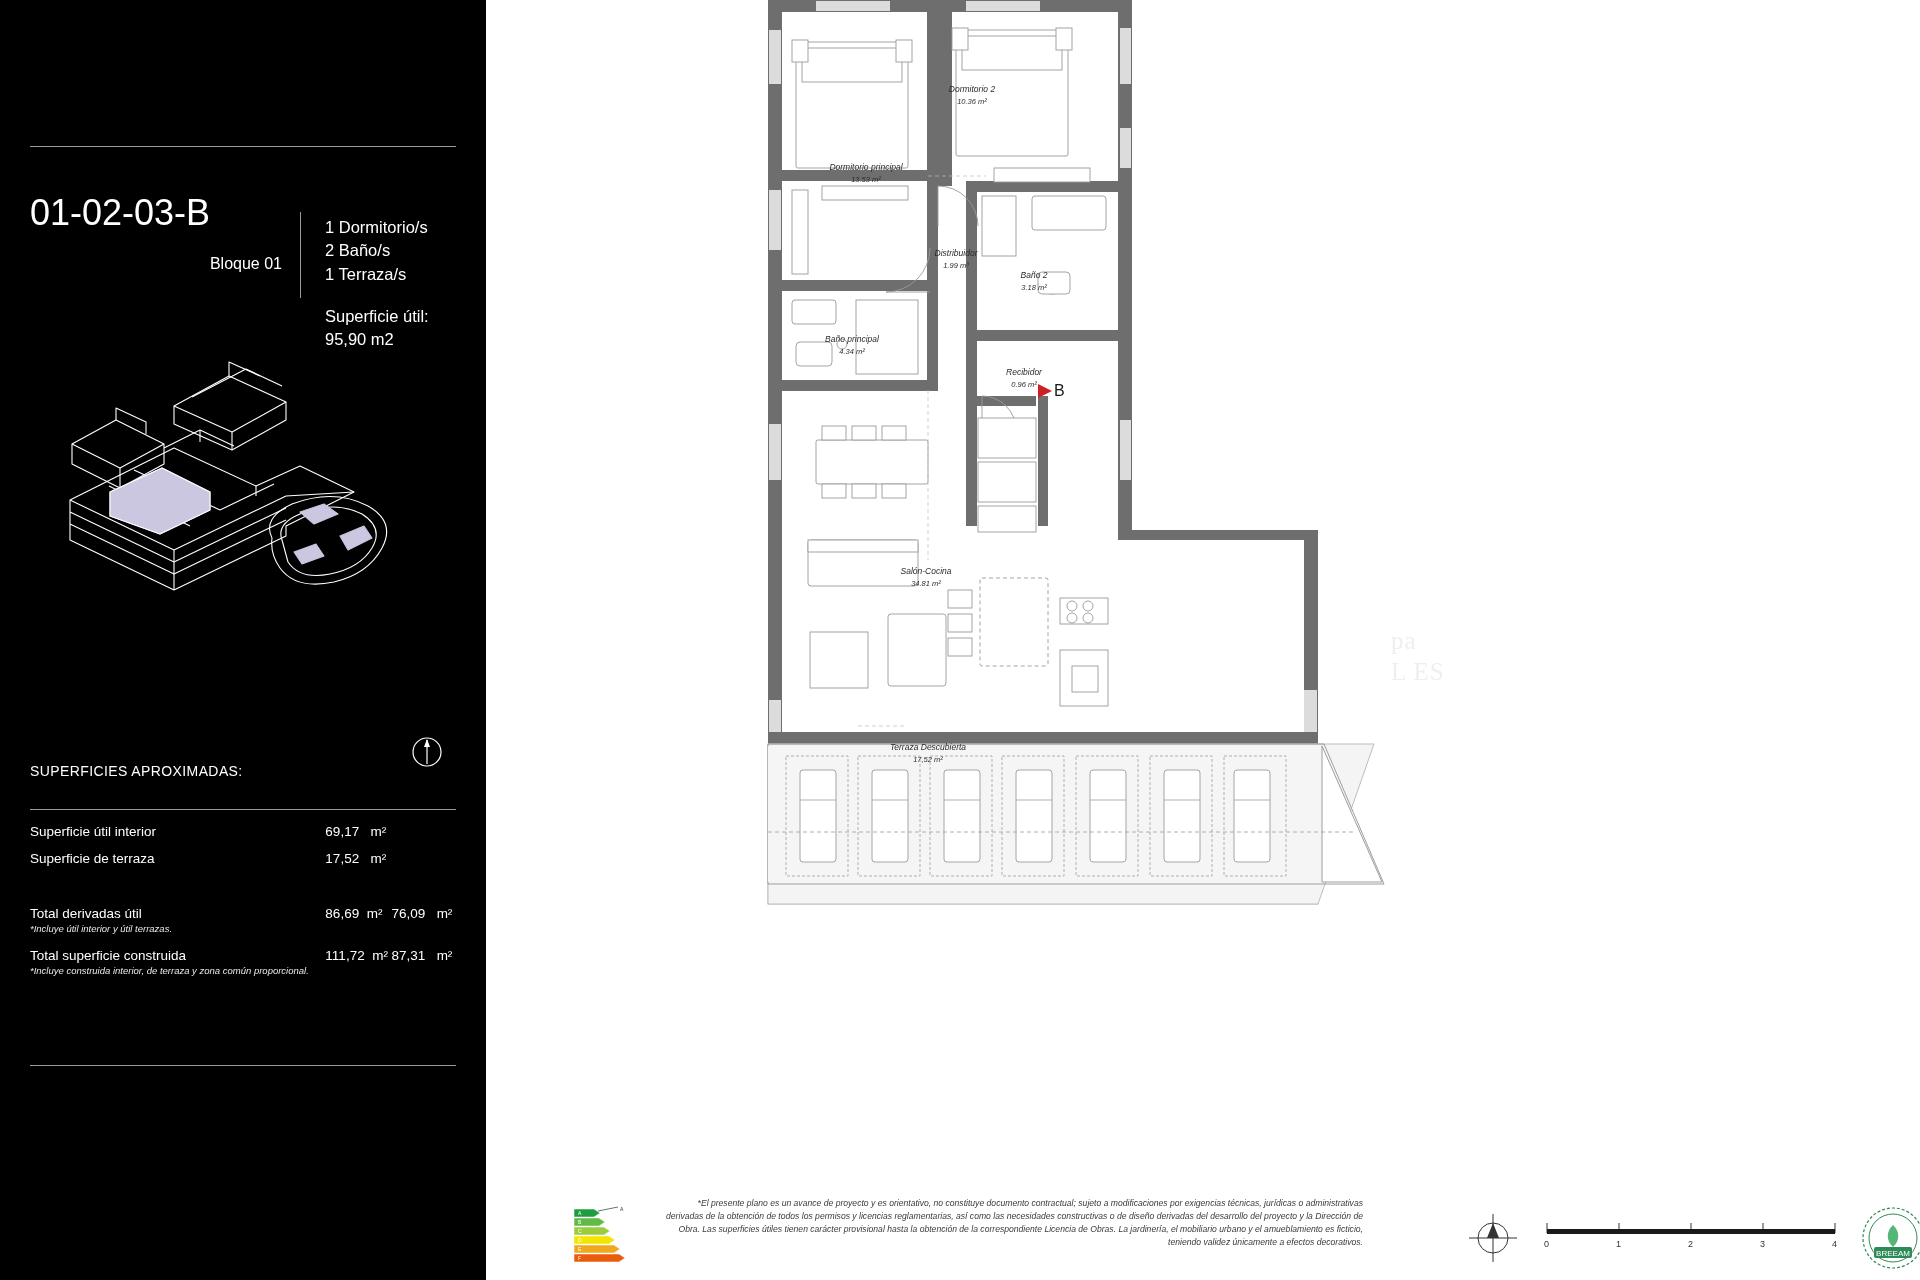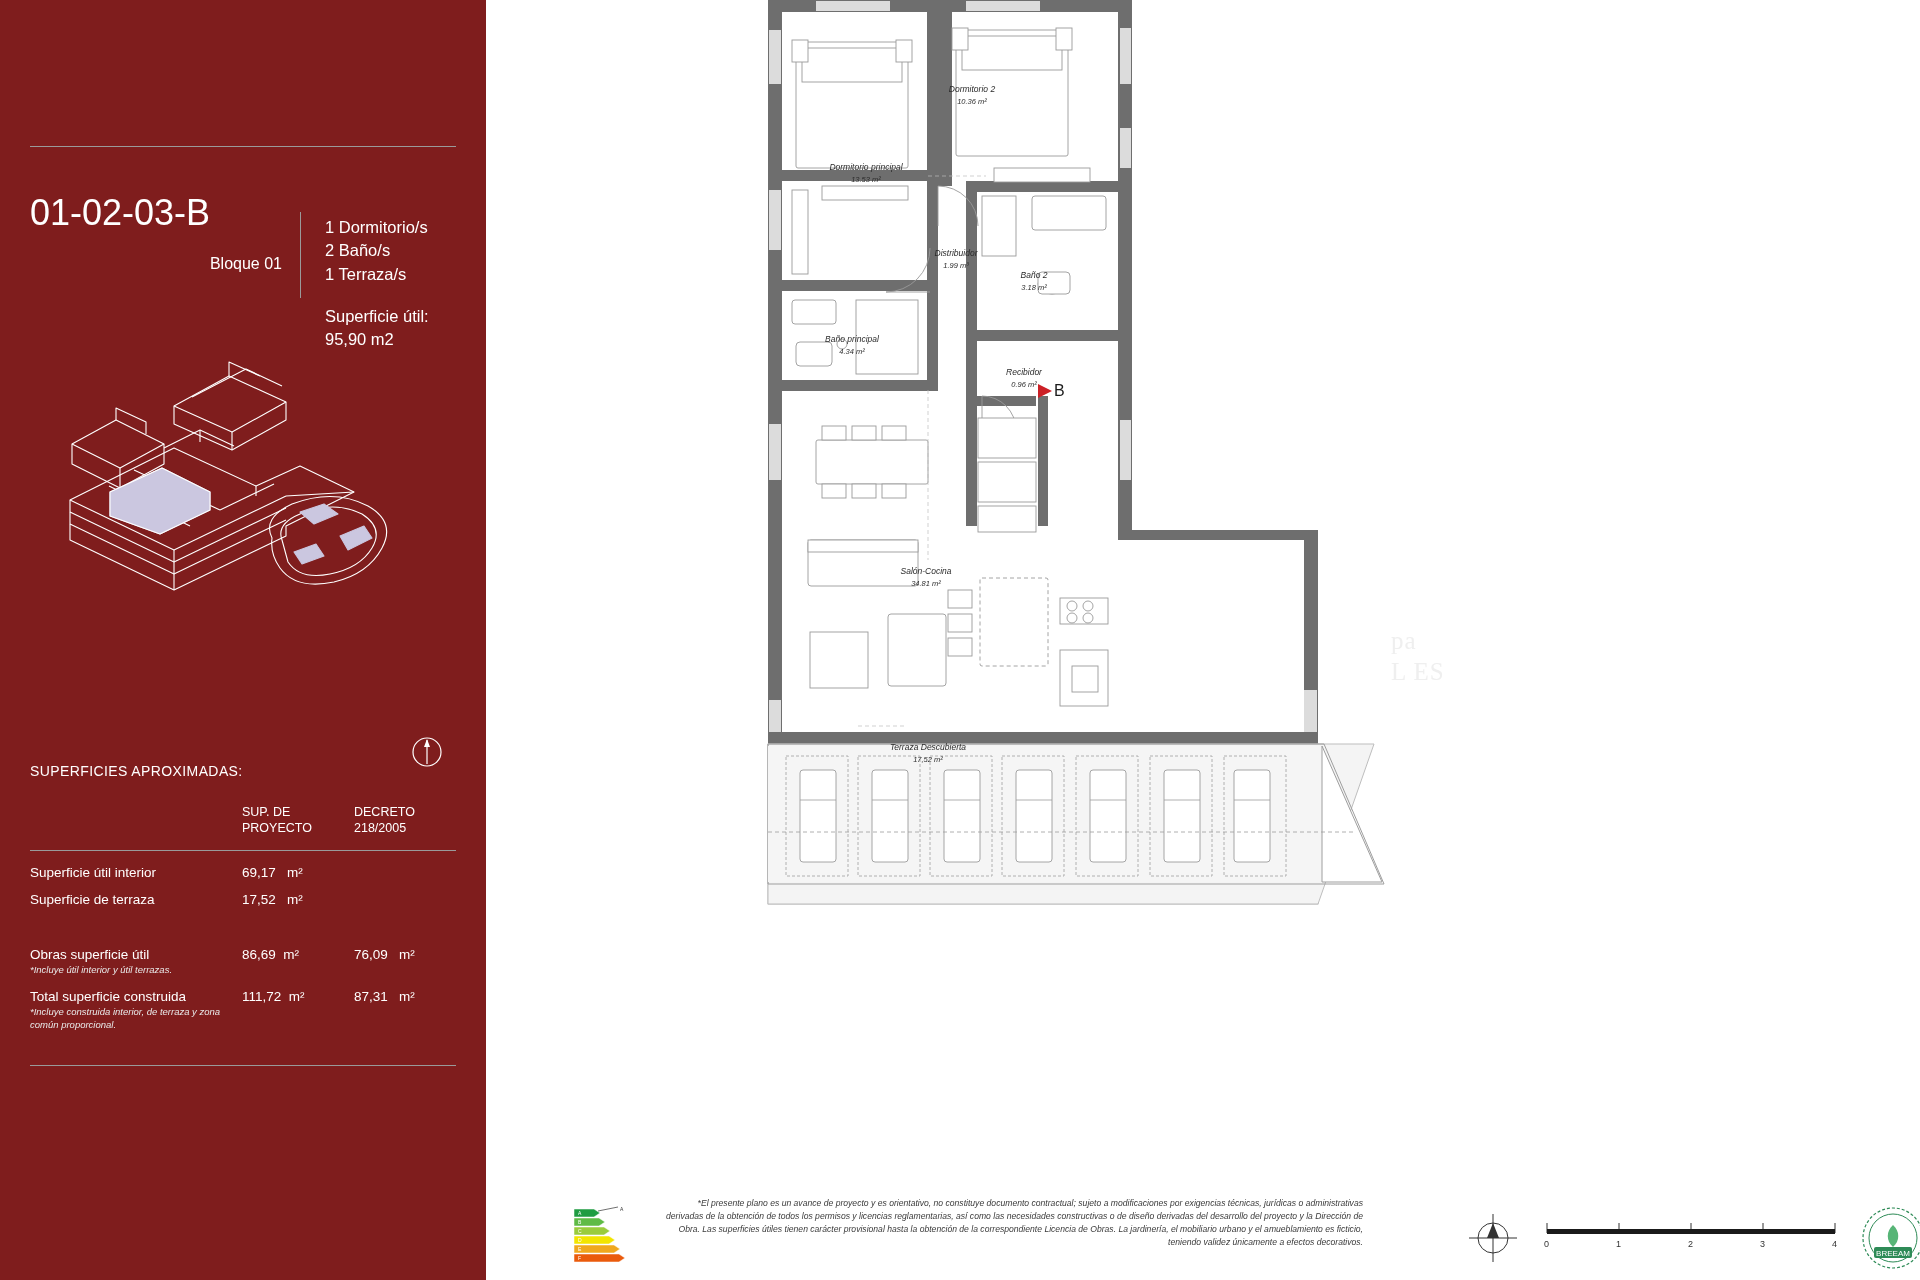--- a/index.html
+++ b/index.html
@@ -7,21 +7,21 @@
   body {
     width: 1920px; height: 1280px;
     background: #ffffff;
     font-family: "Liberation Sans", sans-serif;
     overflow: hidden;
     position: relative;
   }
   
   .sidebar {
     position: absolute; left:0; top:0; width:486px; height:1280px;
-    background:#7f1d1d; color:#ffffff;
+    background:#000000; color:#ffffff;
   }
   .rule { height:1px; background:#9a9a9a; }
   .sidebar .rule-top { position:absolute; left:30px; top:146px; width:426px; }
   .sidebar .rule-bottom { position:absolute; left:30px; top:1065px; width:426px; }
 
   .unit-block { position:absolute; left:30px; top:195px; width:426px; }
   .unit-code {
     font-size:36px; letter-spacing:0px; font-weight:400; color:#fff;
     line-height:1;
   }
@@ -148,25 +148,20 @@
       <line x1="17" y1="5" x2="17" y2="29" stroke="#ffffff" stroke-width="1.2"></line>
       <polygon points="17,4 14,12 20,12" fill="#ffffff"></polygon>
     </svg>
   </div>
 
   <div class="sup-title">SUPERFICIES APROXIMADAS:</div>
 
   <div class="tbl">
     <table>
       <thead>
-        <tr>
-          <th class="col-name"></th>
-          <th class="col-a">SUP. DE<br>PROYECTO</th>
-          <th class="col-b">DECRETO<br>218/2005</th>
-        </tr>
         <tr class="hrule">
             <td colspan="3">
               <div class="line"></div>
             </td>
           </tr>
       </thead>
       <tbody>
         <tr>
           <td>Superficie útil interior</td>
           <td class="num">69,17   m²</td>
@@ -175,21 +170,21 @@
         <tr>
           <td>Superficie de terraza</td>
           <td class="num">17,52   m²</td>
           <td class="num"></td>
         </tr>
         <tr class="spacer">
             <td colspan="3"></td>
           </tr>
         <tr>
           <td>
-            <span>Obras superficie útil</span>
+            <span>Total derivadas útil</span>
             <span class="note">*Incluye útil interior y útil terrazas.</span>
           </td>
           <td class="num">86,69  m²</td>
           <td class="num">76,09   m²</td>
         </tr>
         <tr>
           <td>
             <span>Total superficie construida</span>
             <span class="note">*Incluye construida interior, de terraza y zona común proporcional.</span>
           </td>

